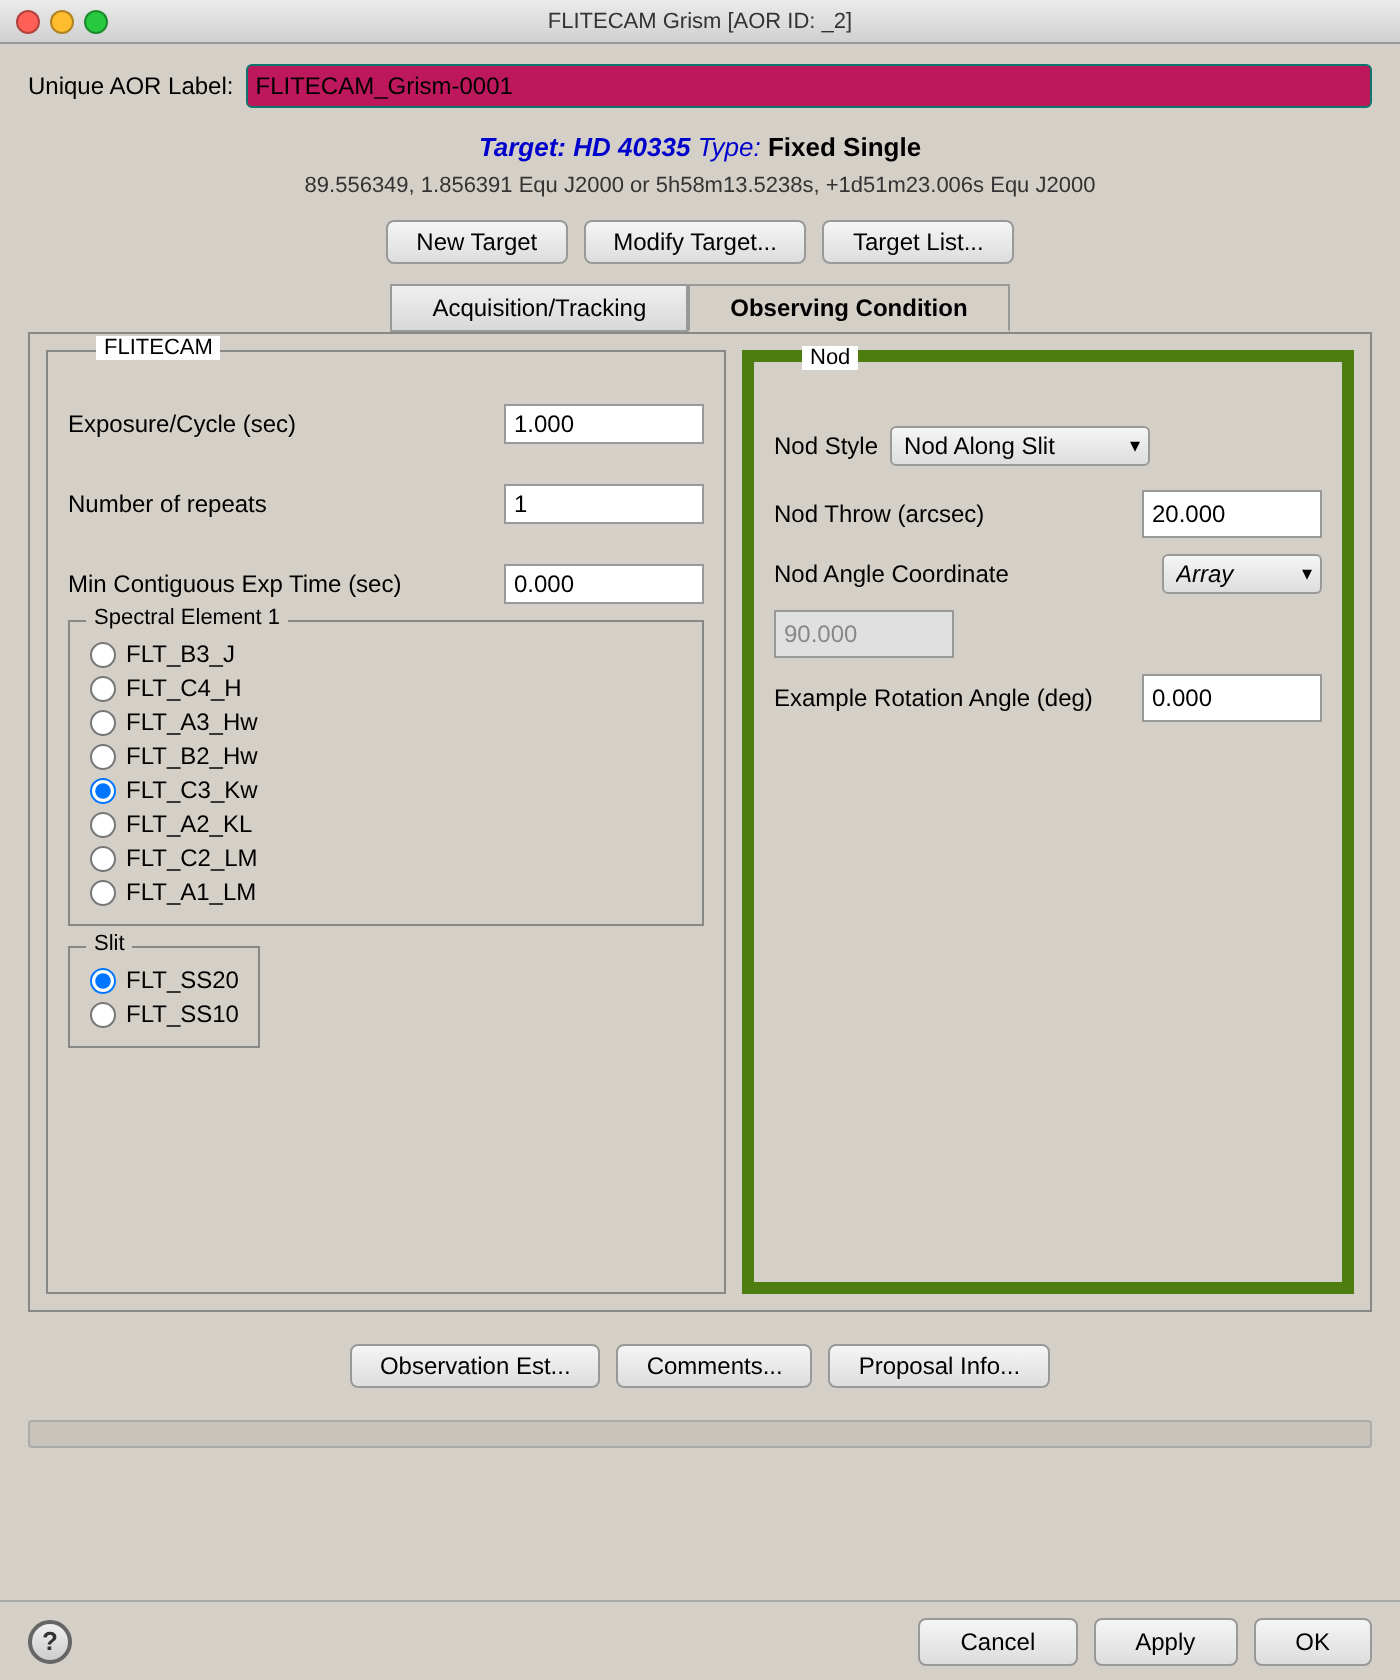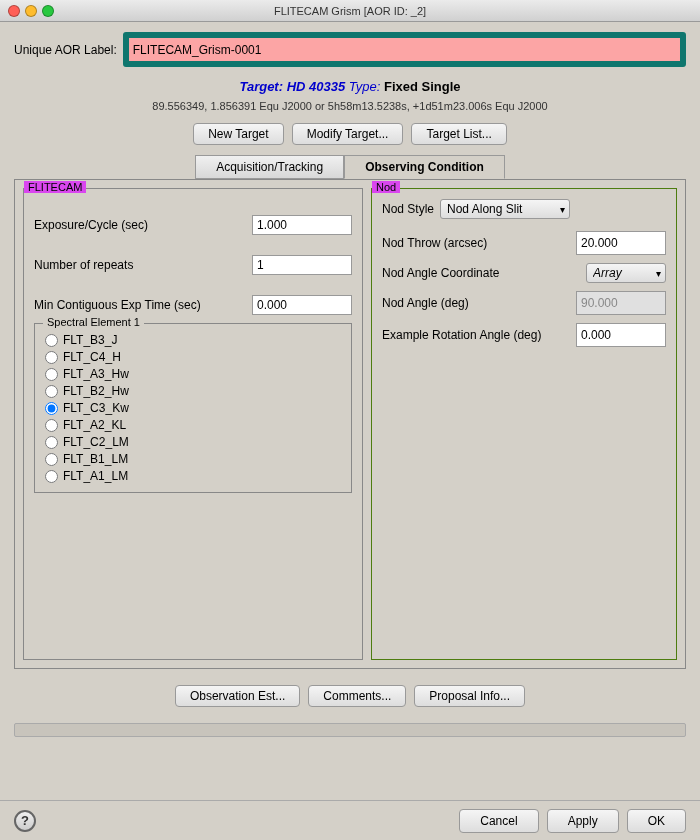--- a/index.html
+++ b/index.html
@@ -51,23 +51,23 @@
       align-items: center;
       margin-bottom: 10px;
     }
     .aor-label {
       font-size: 12px;
       margin-right: 6px;
       white-space: nowrap;
     }
     .aor-input {
       flex: 1;
-      height: 35px;
-      border: 6px solid #0f766e;
-      background: #fca5a5;
+      height: 22px;
+      border: 1px solid #0f766e;
+      background: #be185d;
       padding: 0 4px;
       font-size: 12px;
       border-radius: 3px;
     }
     
     .target-info {
       text-align: center;
       margin-bottom: 8px;
       line-height: 1.6;
     }
@@ -125,22 +125,22 @@
     .flitecam-panel {
       border: 1px solid #888;
       padding: 6px 10px;
       flex: 0 0 340px;
       position: relative;
     }
     .panel-title {
       font-size: 11px;
       position: absolute;
       top: -8px;
-      left: 0;
-      background: #d946ef;
+      left: 24px;
+      background: #ffffff;
       padding: 0 4px;
     }
     .field-row {
       display: flex;
       align-items: center;
       margin-bottom: 8px;
       margin-top: 20px;
     }
     .field-label {
       flex: 1;
@@ -181,22 +181,22 @@
     
     .slit-group {
       border: 1px solid #888;
       padding: 6px 10px;
       margin-top: 10px;
       position: relative;
       display: inline-block;
     }
     
     .nod-panel {
-      border: 1px solid #4d7c0f;
-      padding: 0 10px;
+      border: 6px solid #4d7c0f;
+      padding: 22px 10px;
       flex: 1;
       position: relative;
     }
     .nod-style-row {
       display: flex;
       align-items: center;
       margin-top: 10px;
       margin-bottom: 12px;
     }
     .nod-style-label {
@@ -407,29 +407,36 @@
         <div class="radio-row">
           <input type="radio" name="spectral" style="">
           <span>FLT_A2_KL</span>
         </div>
         <div class="radio-row">
           <input type="radio" name="spectral" style="">
           <span>FLT_C2_LM</span>
         </div>
         <div class="radio-row">
           <input type="radio" name="spectral" style="">
-          <span>FLT_B1_LM</span>
-        </div>
-        <div class="radio-row">
-          <input type="radio" name="spectral" style="">
           <span>FLT_A1_LM</span>
         </div>
       </div>
 
       
+      <div class="slit-group">
+        <span class="group-title">Slit</span>
+        <div class="radio-row">
+          <input type="radio" name="slit" checked="" style="">
+          <span>FLT_SS20</span>
+        </div>
+        <div class="radio-row">
+          <input type="radio" name="slit" style="">
+          <span>FLT_SS10</span>
+        </div>
+      </div>
     </div>
 
     <div class="nod-panel">
       <span class="panel-title">Nod</span>
 
       <div class="nod-style-row">
         <span class="nod-style-label">Nod Style</span>
         <div class="select-wrapper">
           <select class="mac-select">
             <option>Nod Along Slit</option>
@@ -448,21 +455,20 @@
         <span class="nod-field-label">Nod Angle Coordinate</span>
         <div class="select-wrapper">
           <select class="mac-select" style="min-width:80px;font-style:italic;">
             <option>Array</option>
             <option>Sky</option>
           </select>
         </div>
       </div>
 
       <div class="nod-field-row">
-        <span class="nod-field-label">Nod Angle (deg)</span>
         <input class="nod-input disabled" type="text" disabled="" value="90.000" style="">
       </div>
 
       <div class="nod-field-row">
         <span class="nod-field-label">Example Rotation Angle (deg)</span>
         <input class="nod-input" type="text" value="0.000" style="">
       </div>
     </div>
 
   </div>

